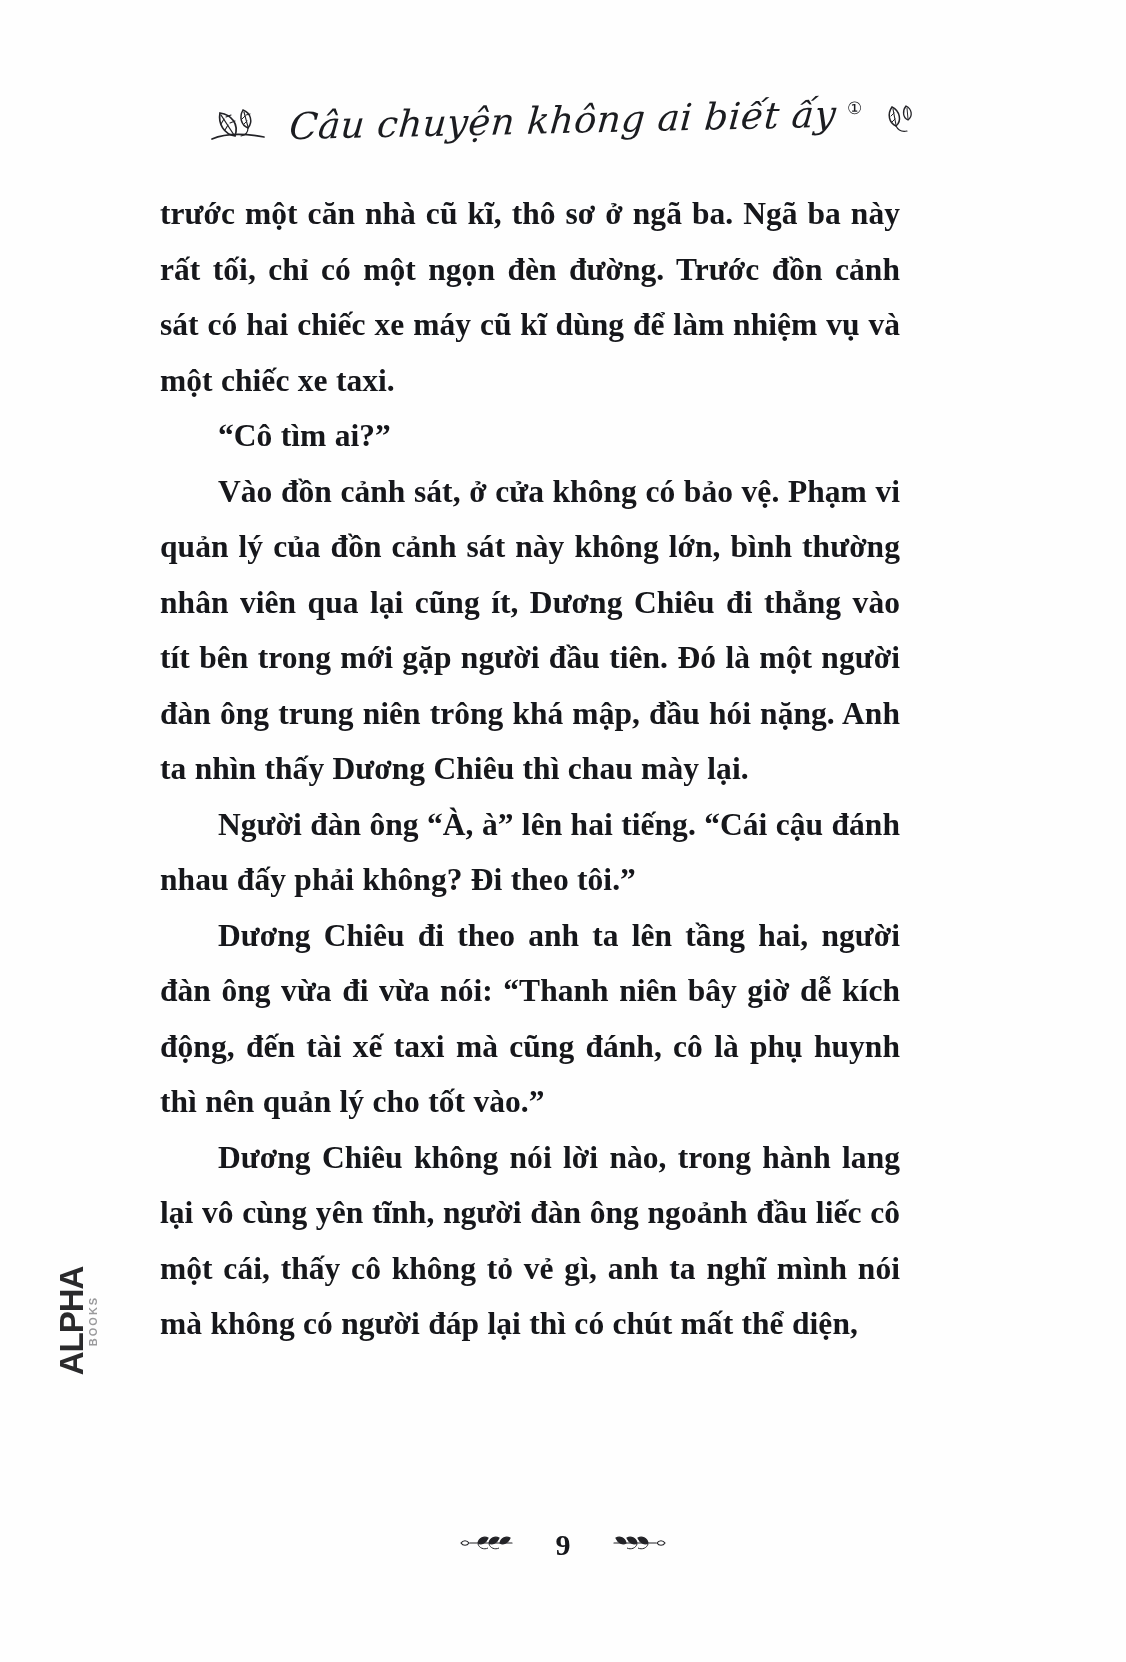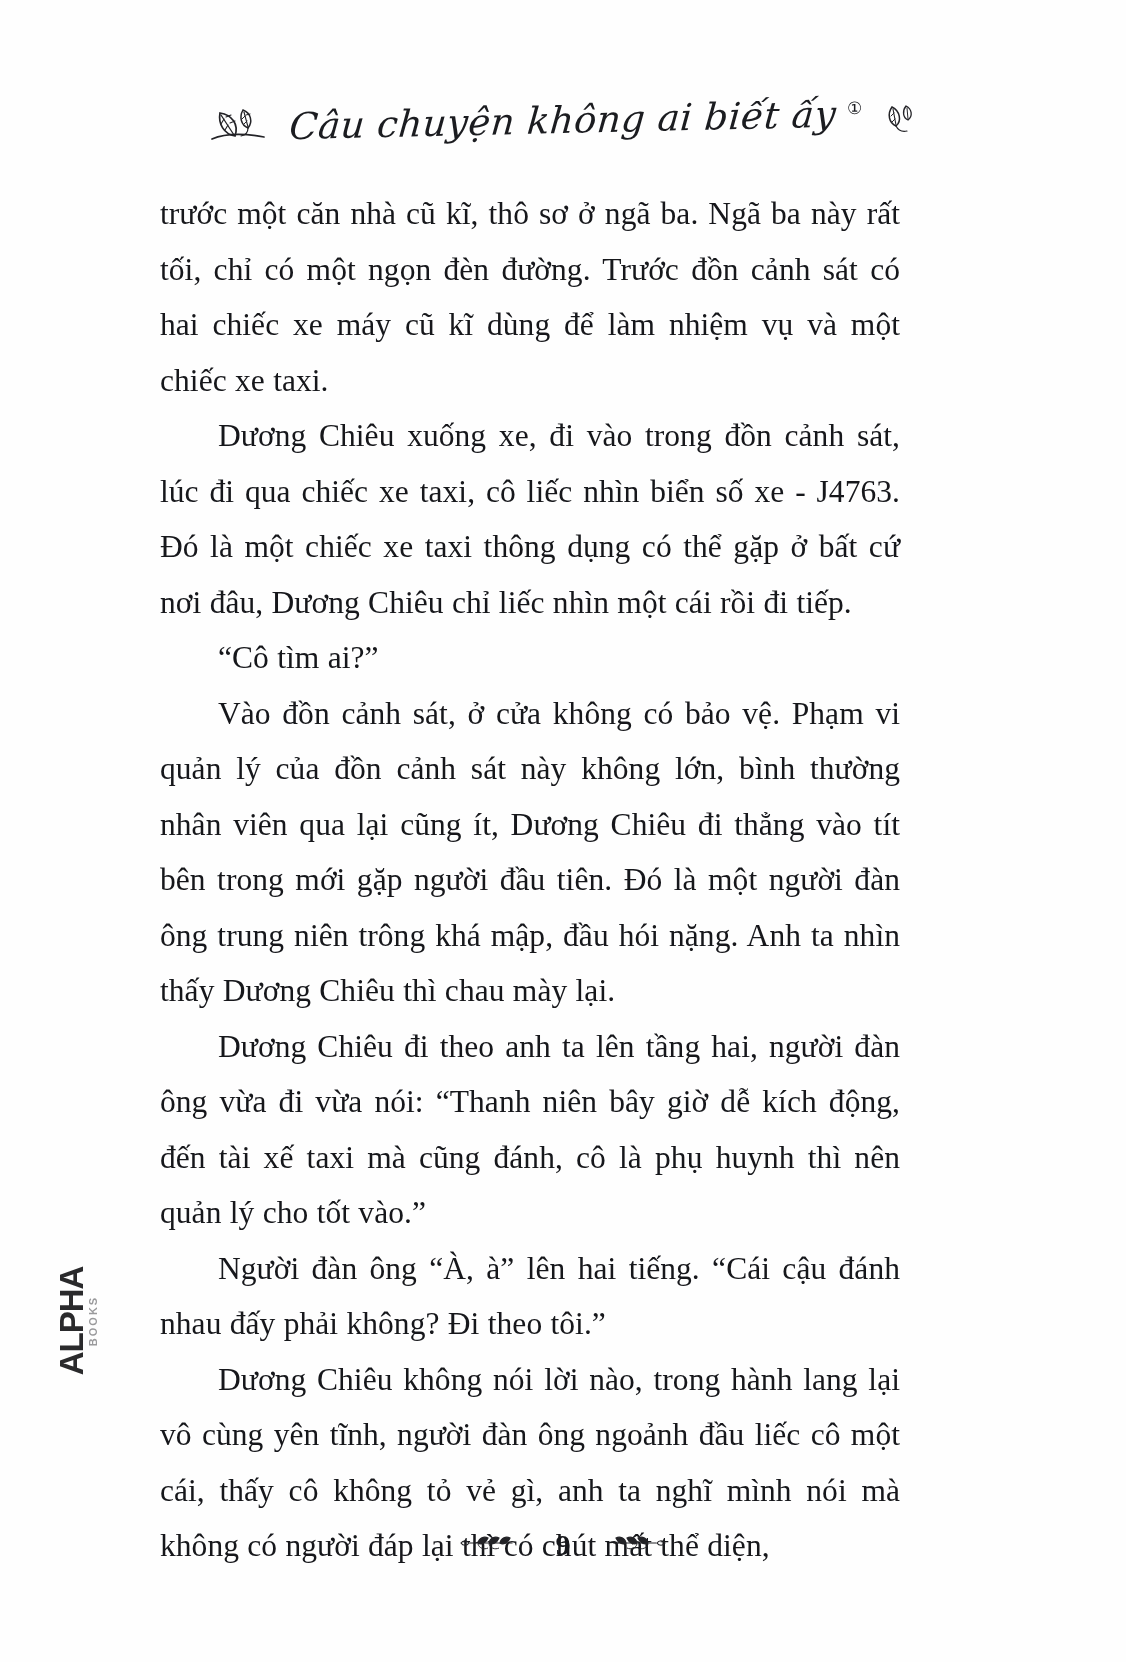--- a/index.html
+++ b/index.html
@@ -69,20 +69,21 @@
   p.para {
     margin: 0;
     font-size: 31.5px;
     line-height: 55.5px;
     text-align: justify;
     text-justify: inter-word;
     color: #16171b;
     letter-spacing: 0.05px;
     word-spacing: 0.4px;
     hyphens: none;
+    font-weight: bold;
   }
   p.para.indent { text-indent: 58px; }
   p.para.last-full { text-align: justify; }
 
   
   .footer {
     position: absolute;
     left: 0;
     top: 1520px;
     width: 1126px;
@@ -170,25 +171,24 @@
         <path d="M30 24 C25 22, 24 15, 28 10 C34 13, 35 20, 30 24 Z" stroke="#232327" stroke-width="1.3" fill="none"></path>
         <path d="M29 12 L30 23" stroke="#232327" stroke-width="1" stroke-linecap="round"></path>
         <path d="M18 30 C20 34, 24 36, 29 35" stroke="#232327" stroke-width="1.2" fill="none" stroke-linecap="round"></path>
       </svg>
     </span>
 
   </div>
 
   <div class="text-col">
     <p class="para">trước một căn nhà cũ kĩ, thô sơ ở ngã ba. Ngã ba này rất tối, chỉ có một ngọn đèn đường. Trước đồn cảnh sát có hai chiếc xe máy cũ kĩ dùng để làm nhiệm vụ và một chiếc xe taxi.</p>
-    <p class="para indent">Dương Chiêu xuống xe, đi vào trong đồn cảnh sát, lúc đi qua chiếc xe taxi, cô liếc nhìn biển số xe - J4763. Đó là một chiếc xe taxi thông dụng có thể gặp ở bất cứ nơi đâu, Dương Chiêu chỉ liếc nhìn một cái rồi đi tiếp.</p>
     <p class="para indent">“Cô tìm ai?”</p>
     <p class="para indent">Vào đồn cảnh sát, ở cửa không có bảo vệ. Phạm vi quản lý của đồn cảnh sát này không lớn, bình thường nhân viên qua lại cũng ít, Dương Chiêu đi thẳng vào tít bên trong mới gặp người đầu tiên. Đó là một người đàn ông trung niên trông khá mập, đầu hói nặng. Anh ta nhìn thấy Dương Chiêu thì chau mày lại.</p>
+    <p class="para indent">Người đàn ông “À, à” lên hai tiếng. “Cái cậu đánh nhau đấy phải không? Đi theo tôi.”</p>
     <p class="para indent">Dương Chiêu đi theo anh ta lên tầng hai, người đàn ông vừa đi vừa nói: “Thanh niên bây giờ dễ kích động, đến tài xế taxi mà cũng đánh, cô là phụ huynh thì nên quản lý cho tốt vào.”</p>
-    <p class="para indent">Người đàn ông “À, à” lên hai tiếng. “Cái cậu đánh nhau đấy phải không? Đi theo tôi.”</p>
     <p class="para indent last-full">Dương Chiêu không nói lời nào, trong hành lang lại vô cùng yên tĩnh, người đàn ông ngoảnh đầu liếc cô một cái, thấy cô không tỏ vẻ gì, anh ta nghĩ mình nói mà không có người đáp lại thì có chút mất thể diện,</p>
   </div>
 
   <div class="watermark">
     <span class="watermark-inner">ALPHA</span>
     <span class="watermark-sub">BOOKS</span>
   </div>
 
   <div class="footer">
 

